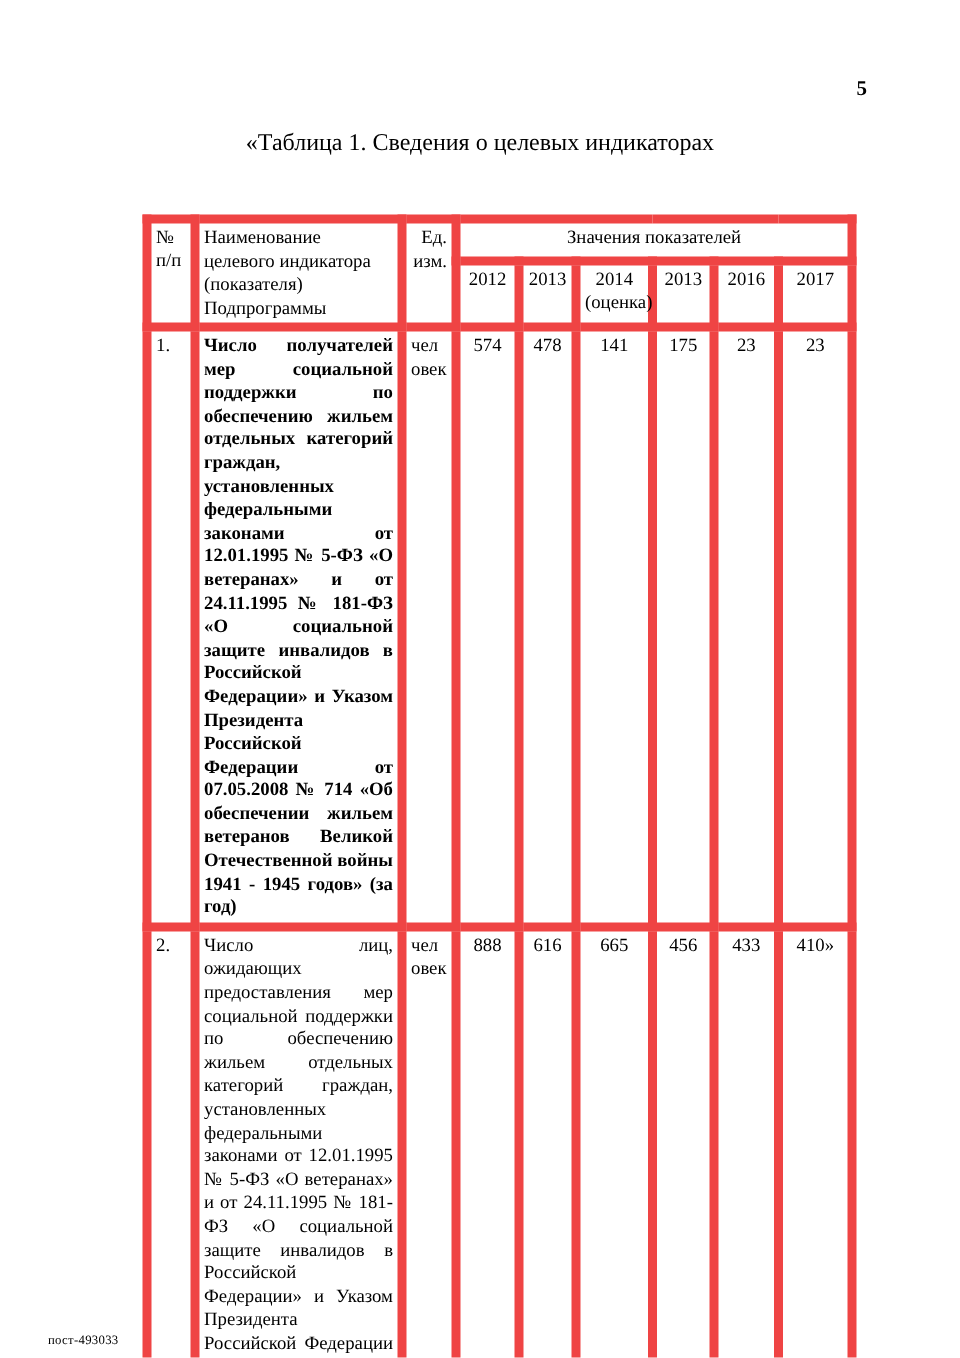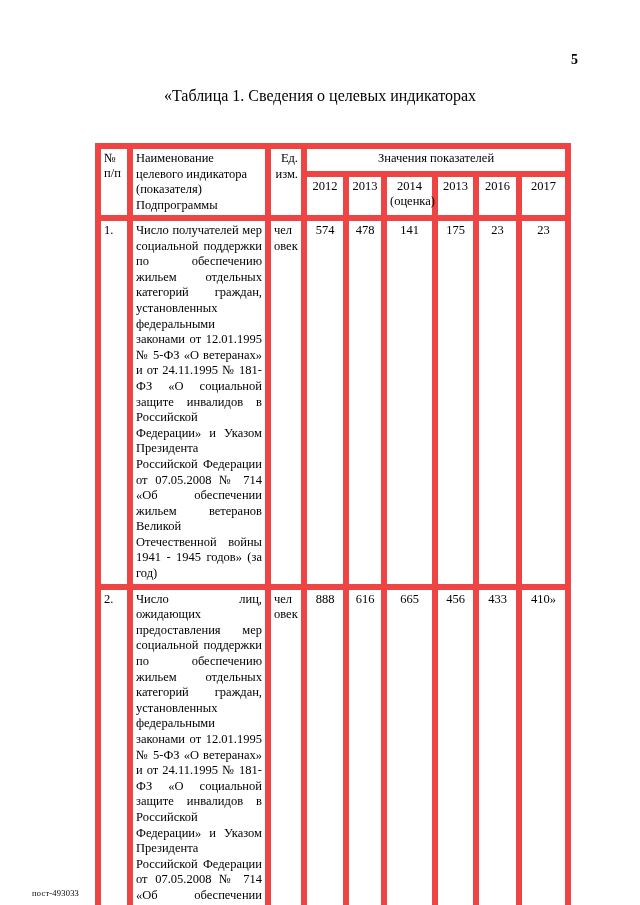--- a/index.html
+++ b/index.html
@@ -61,21 +61,21 @@
     text-align: justify;
     line-height: 15.6px;
     padding: 5px 4px 4px 5px;
   }
   .c-unit {
     word-break: break-all;
     line-height: 15.6px;
     padding: 5px 2px 2px 3px;
   }
   .c-val { text-align: center; padding-top: 5px; }
-  .row-1 .c-name { height: 362px; }
+  .row-1 .c-name { height: 362px; font-weight: bold; }
   .footer {
     position: absolute;
     left: 32px; bottom: 7px;
     font-size: 8.5px;
     letter-spacing: 0.2px;
     margin-top: 16px;
   }
 </style>
 </head>
 <body>

